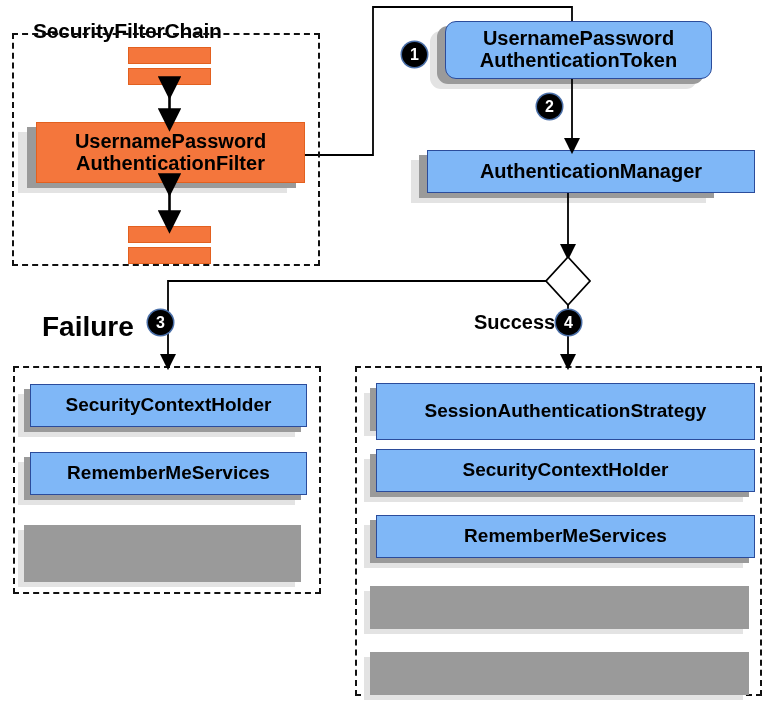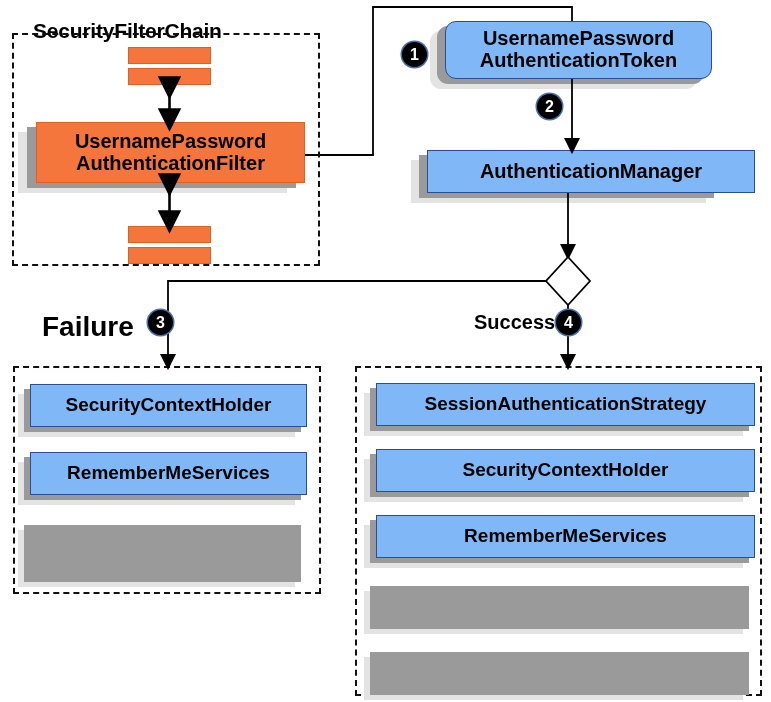--- a/index.html
+++ b/index.html
@@ -97,21 +97,21 @@
   </div>
 
   <div class="shadow2" style="left:18px;top:530px;width:277px;height:57px;"></div>
   <div class="shadow1" style="left:24px;top:525px;width:277px;height:57px;"></div>
 
   <div class="lbl" id="success-lbl">Success</div>
   <div class="dashbox" id="success-box"></div>
 
   <div class="shadow2" style="left:364px;top:393px;width:379px;height:43px;"></div>
   <div class="shadow1" style="left:370px;top:388px;width:379px;height:43px;"></div>
-  <div class="node blue" style="left:376px;top:383px;width:379px;height:43px;font-size:19px;">
+  <div class="node blue" style="left:376px;top:383px;width:379px;height:57px;font-size:19px;">
     <span class="ntxt">SessionAuthenticationStrategy</span>
   </div>
 
   <div class="shadow2" style="left:364px;top:459px;width:379px;height:43px;"></div>
   <div class="shadow1" style="left:370px;top:454px;width:379px;height:43px;"></div>
   <div class="node blue" style="left:376px;top:449px;width:379px;height:43px;font-size:19px;">
     <span class="ntxt">SecurityContextHolder</span>
   </div>
 
   <div class="shadow2" style="left:364px;top:525px;width:379px;height:43px;"></div>

